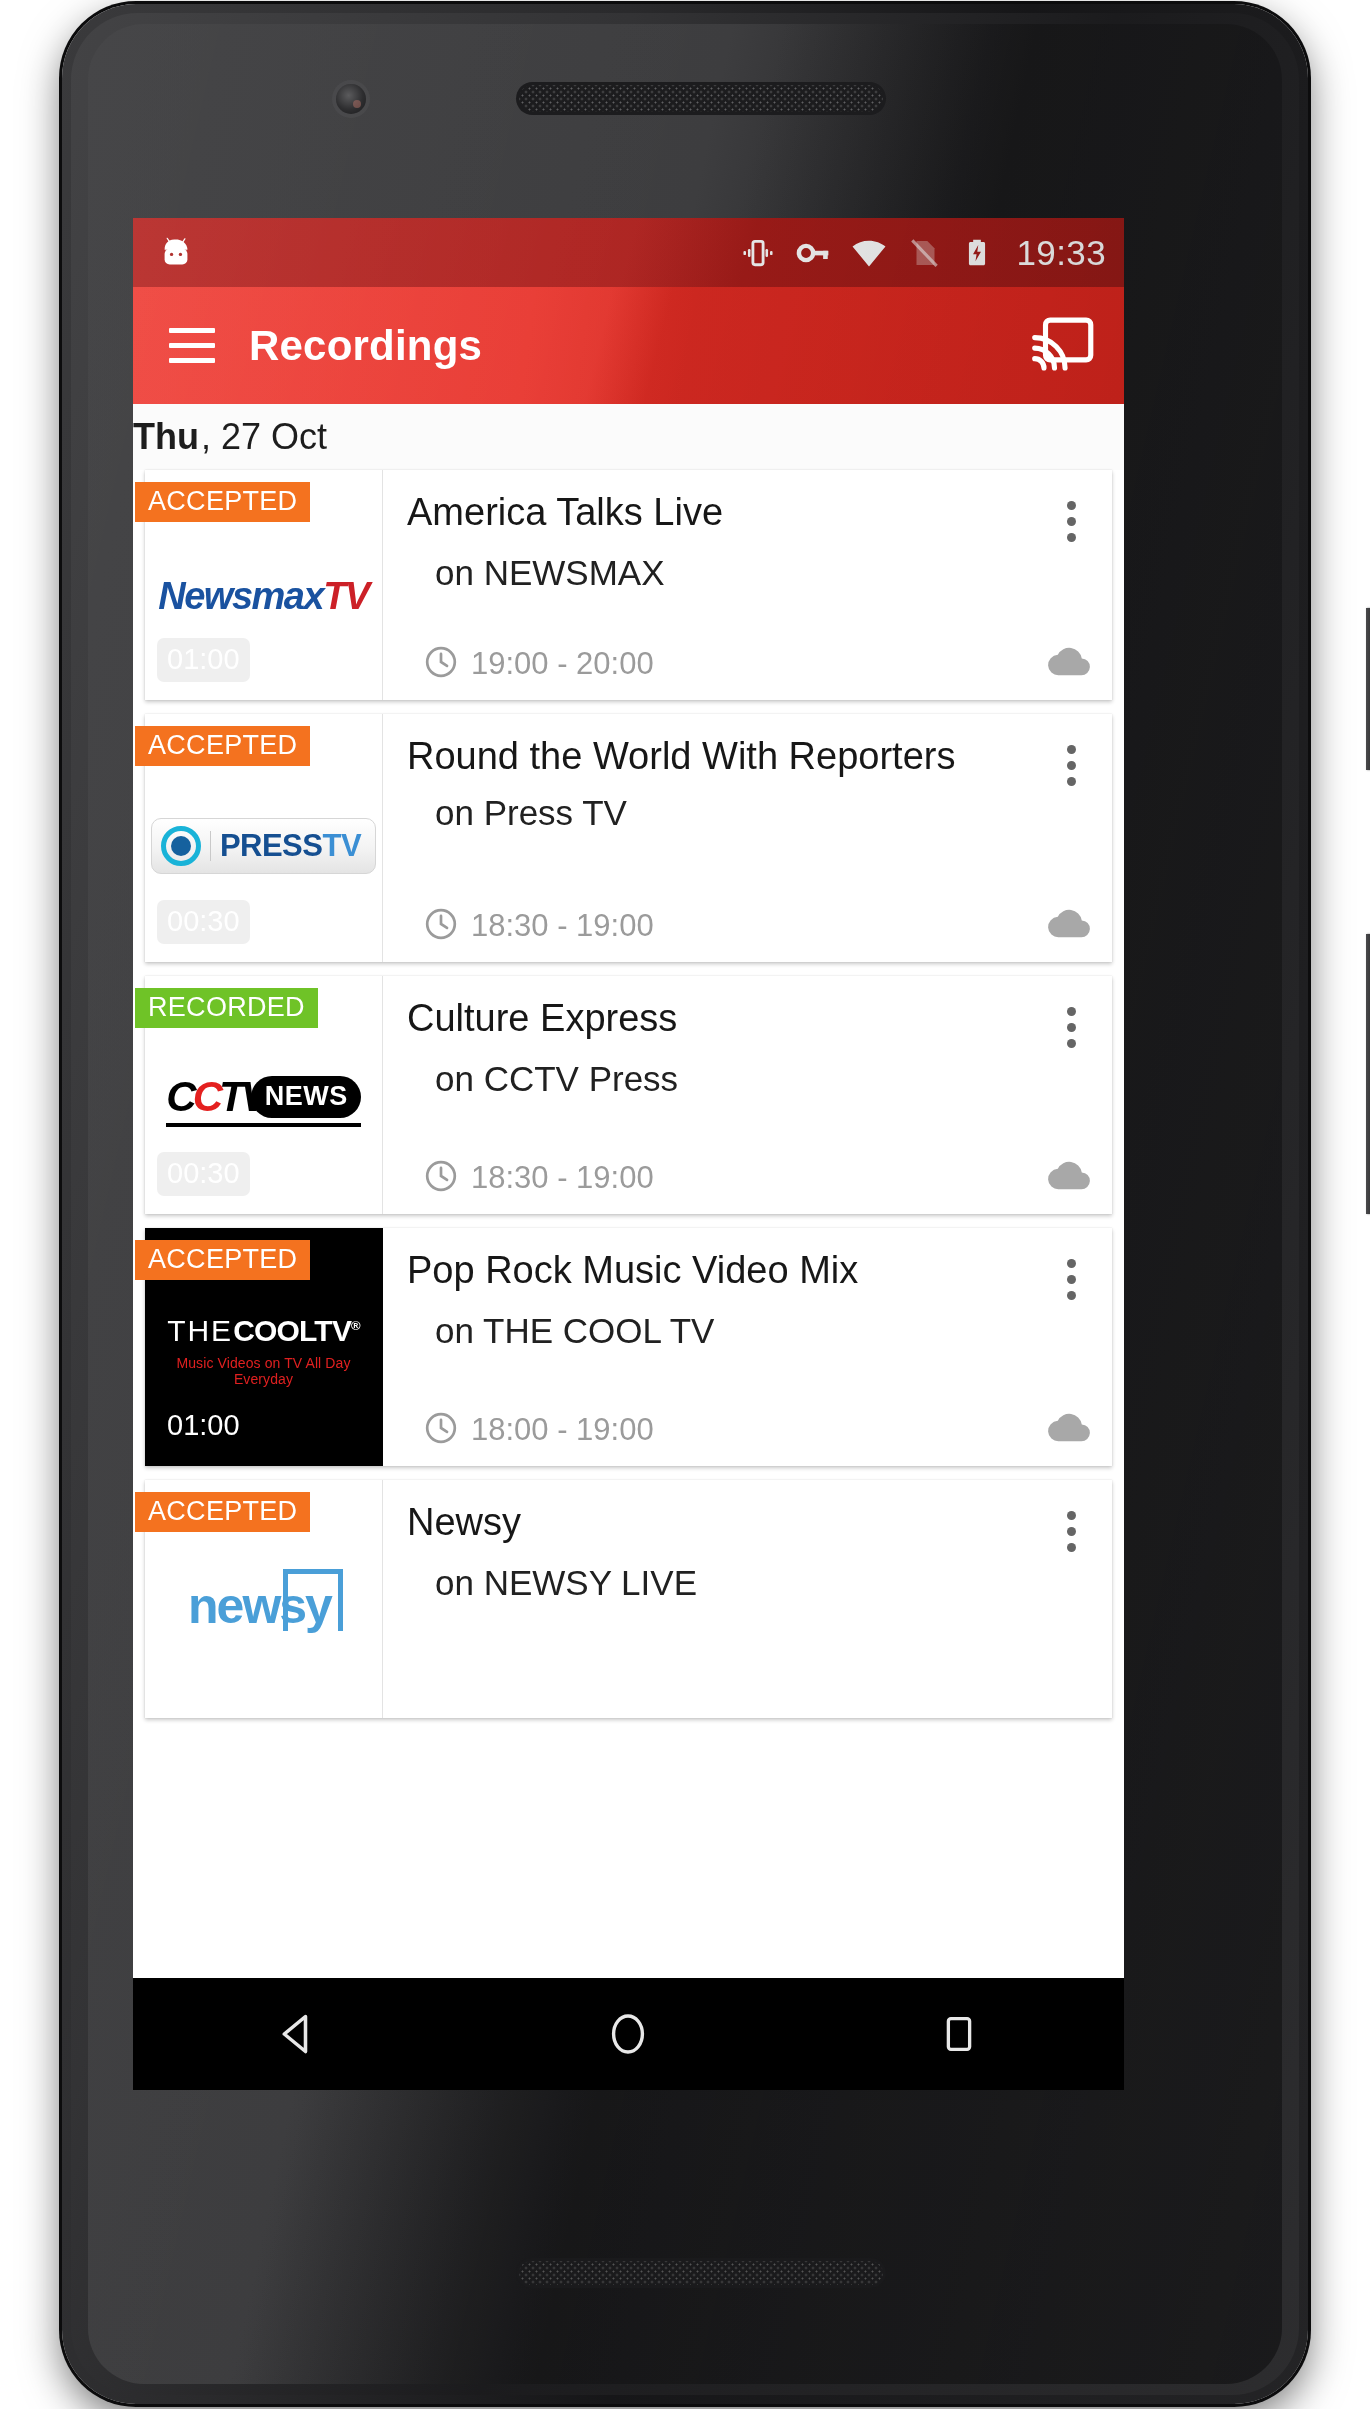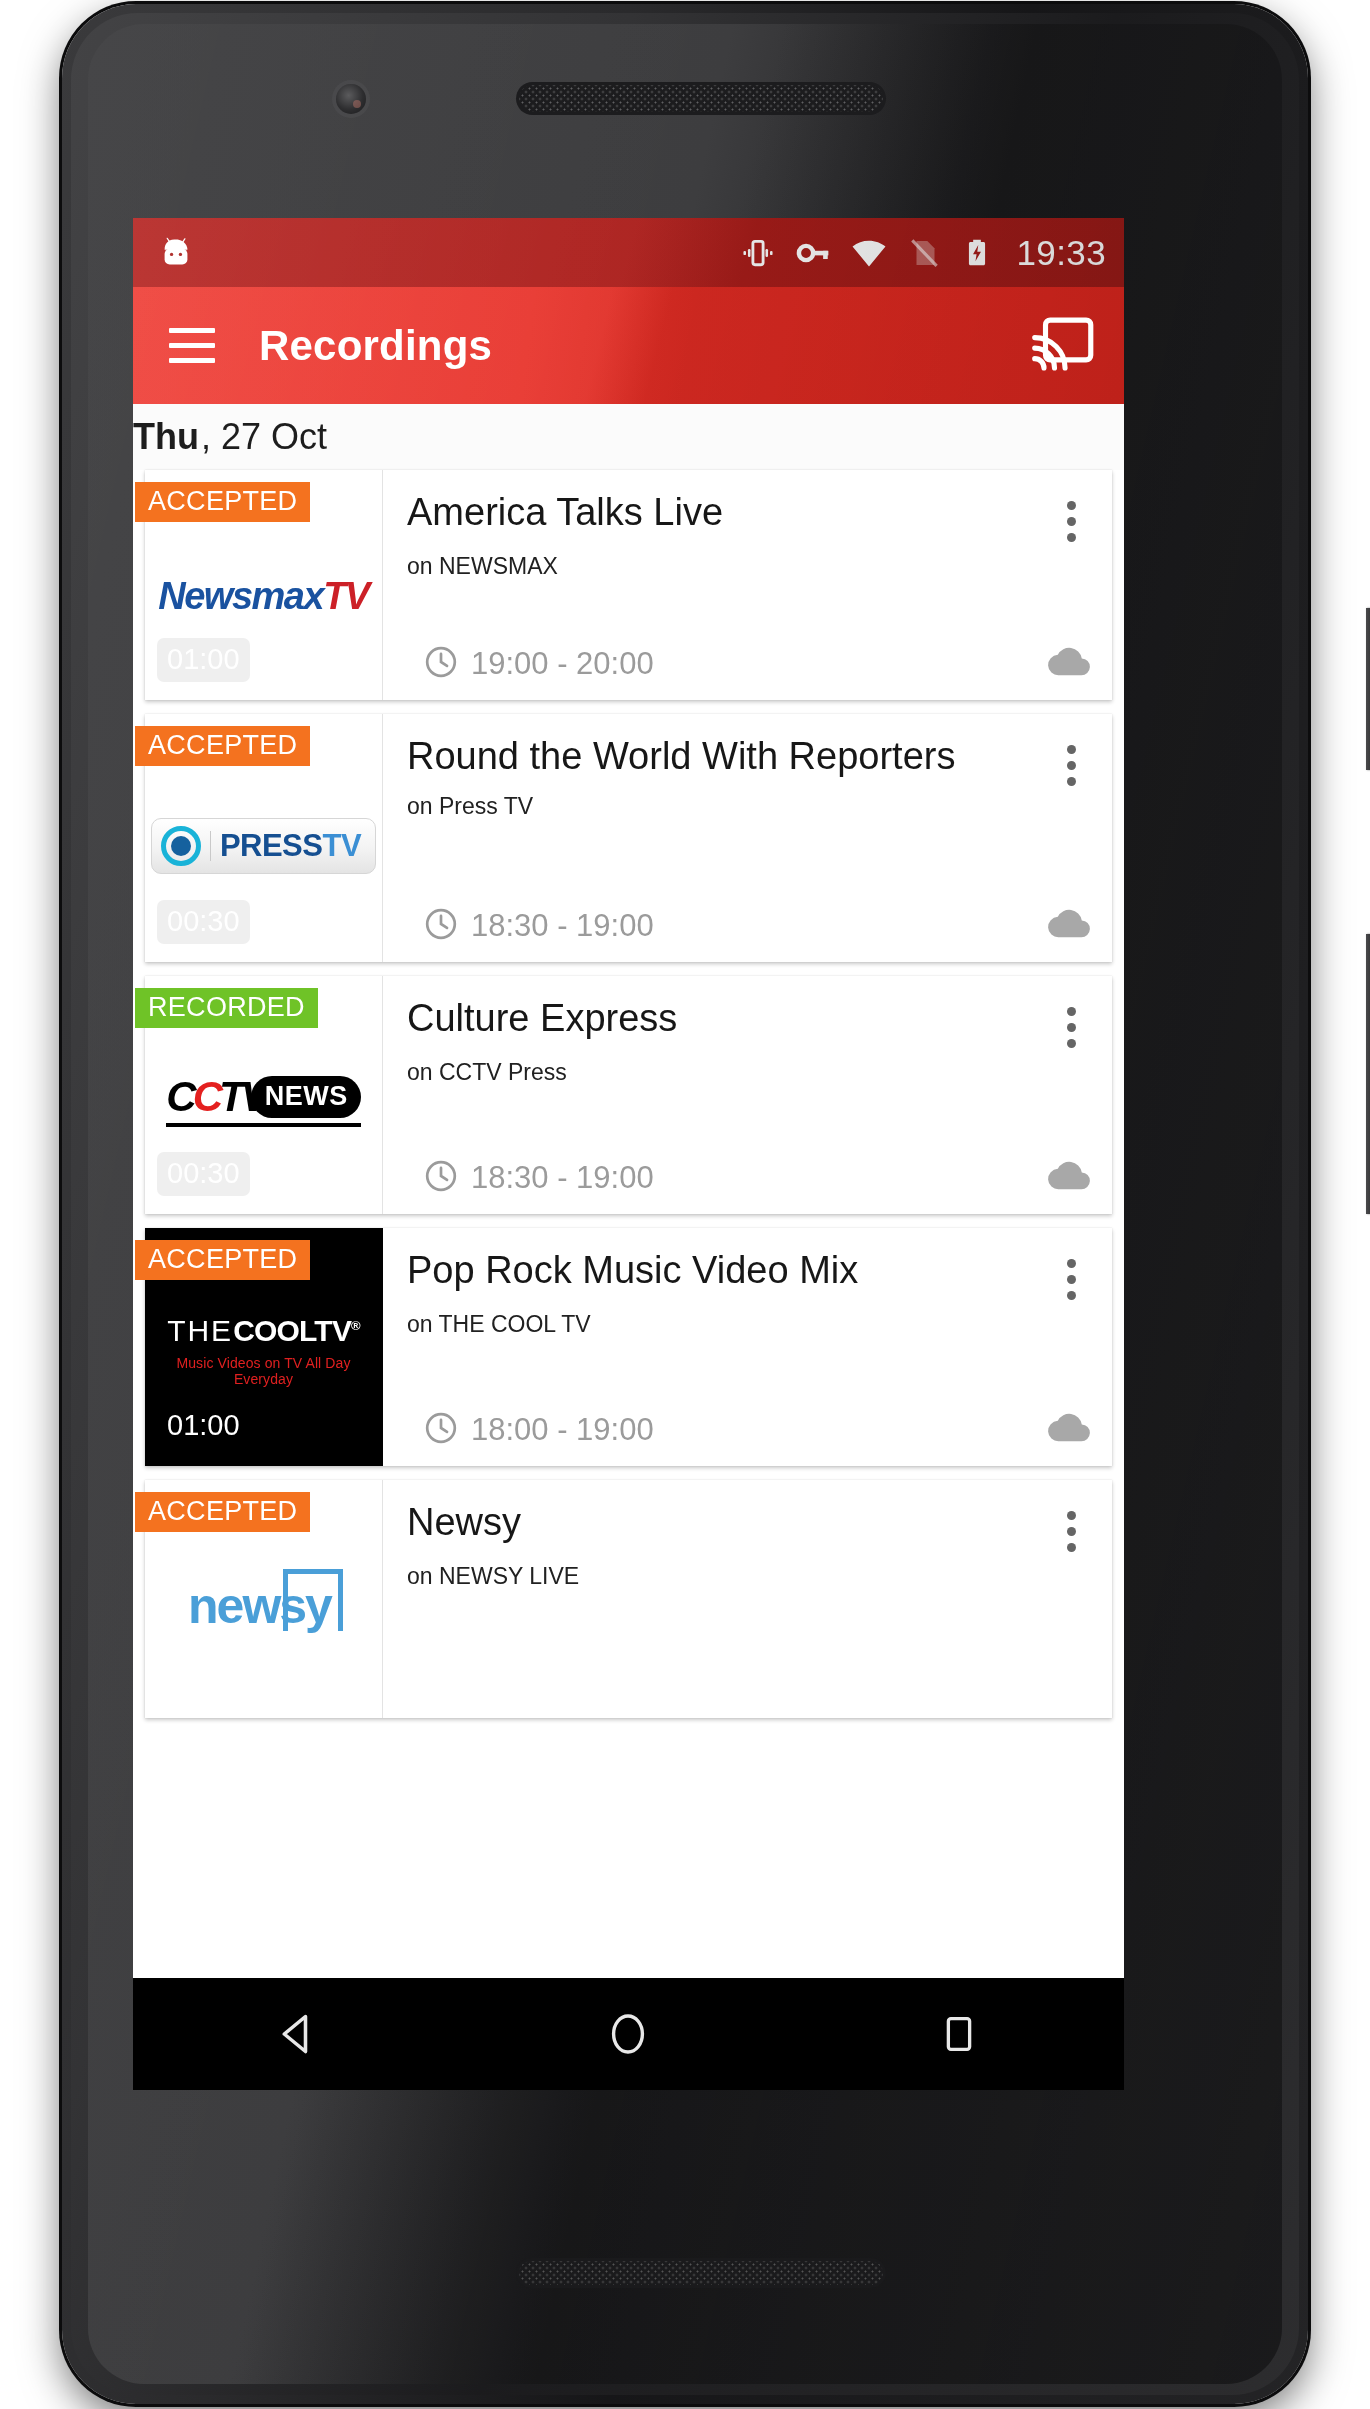--- a/index.html
+++ b/index.html
@@ -168,21 +168,21 @@
     display: flex; flex-direction: column;
     justify-content: center; gap: 10px;
     padding: 0 8px;
     position: relative; z-index: 2;
   }
   .ham-line { height: 5px; background: #fff; border-radius: 1px; }
   #app-title {
     color: #fff;
     font-size: 42px;
     font-weight: 700;
-    margin-left: 36px;
+    margin-left: 26px;
     position: relative; z-index: 2;
     letter-spacing: .2px;
   }
   #cast-button { margin-left: auto; position: relative; z-index: 2; display:block; }
 
   
   #content {
     height: calc(1872px - 69px - 117px - 112px);
     background: #ffffff;
     overflow: hidden;
@@ -265,24 +265,25 @@
     padding: 20px 22px 0 24px;
   }
   .prog-title {
     font-size: 38px;
     color: #171717;
     line-height: 1.18;
     padding-right: 80px;
     font-weight: 400;
   }
   .prog-channel {
-    font-size: 23px;
+    font-size: 35px;
     color: #212121;
     margin-top: 18px;
     font-weight: 400;
+    margin-left: 28px;
   }
   .card-footer {
     position: absolute;
     left: 40px; right: 20px;
     bottom: 16px;
     display: flex;
     align-items: center;
   }
   .time-range {
     font-size: 31px;

